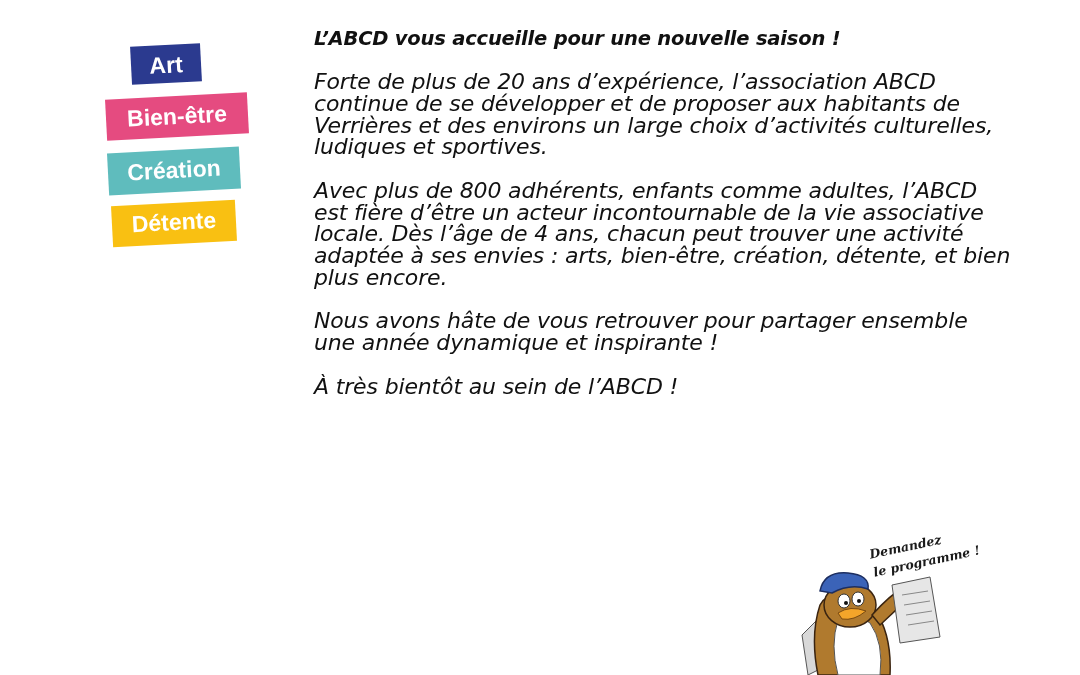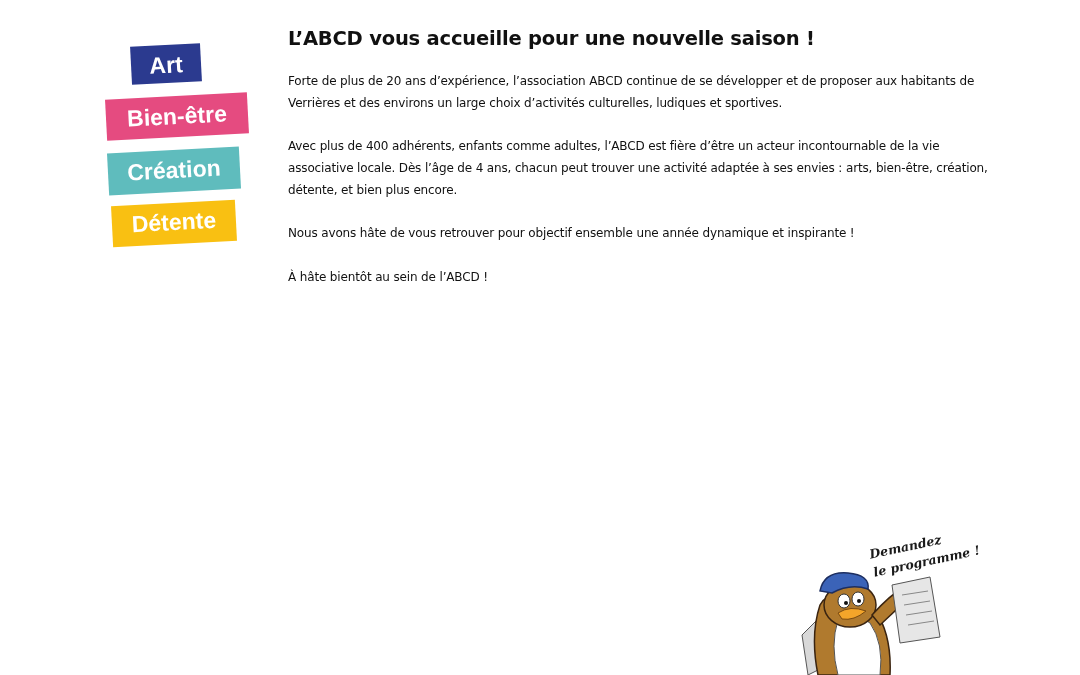--- a/index.html
+++ b/index.html
@@ -11,23 +11,23 @@
     .tag {
       position: absolute; color: #fff; font-family: "Liberation Sans", sans-serif; font-weight: bold;
       font-size: 23px; line-height: 1; text-align: center; padding: 7px 10px 6px 10px;
       transform: rotate(-3deg); transform-origin: center; white-space: nowrap; box-sizing: border-box;
     }
     .tag-art { left: 31px; top: 5px; width: 70px; height: 38px; background: #2b3a8f; padding-top: 9px; }
     .tag-bien { left: 6px; top: 56px; width: 142px; height: 41px; background: #e54b80; padding-top: 9px; }
     .tag-crea { left: 8px; top: 110px; width: 132px; height: 42px; background: #5fbcbd; padding-top: 9px; }
     .tag-dete { left: 12px; top: 163px; width: 124px; height: 41px; background: #f9c012; padding-top: 8px; }
 
-    .content { position: absolute; left: 288px; top: 26px; width: 700px; }
+    .content { position: absolute; left: 314px; top: 26px; width: 700px; font-style: italic; }
     .title { font-size: 19.5px; font-weight: bold; margin: 0 0 19px 0; line-height: 26px; letter-spacing: -0.2px; }
-    .para { font-size: 12px; line-height: 21.8px; margin: 0 0 21.6px 0; letter-spacing: -0.15px; }
+    .para { font-size: 22px; line-height: 21.8px; margin: 0 0 21.6px 0; letter-spacing: -0.15px; }
 
     .mascot { position: absolute; left: 780px; top: 525px; width: 220px; height: 150px; }
     .mascot-text {
       position: absolute; font-family: "DejaVu Serif", serif; font-style: italic; font-weight: bold;
       font-size: 12.5px; color: #1a1a1a; transform: rotate(-12deg); transform-origin: left top; line-height: 15px;
     }
     .mt1 { left: 88px; top: 22px; }
     .mt2 { left: 92px; top: 40px; }
   </style>
 </head>
@@ -36,23 +36,23 @@
 <div class="labels">
   <div class="tag tag-art">Art</div>
   <div class="tag tag-bien">Bien-être</div>
   <div class="tag tag-crea">Création</div>
   <div class="tag tag-dete">Détente</div>
 </div>
 
 <div class="content">
   <h1 class="title">L’ABCD vous accueille pour une nouvelle saison !</h1>
   <p class="para">Forte de plus de 20 ans d’expérience, l’association ABCD continue de se développer et de proposer aux habitants de Verrières et des environs un large choix d’activités culturelles, ludiques et sportives.</p>
-  <p class="para">Avec plus de 400 adhérents, enfants comme adultes, l’ABCD est fière d’être un acteur incontournable de la vie associative locale. Dès l’âge de 4 ans, chacun peut trouver une activité adaptée à ses envies : arts, bien-être, création, détente, et bien plus encore.</p>
-  <p class="para">Nous avons hâte de vous retrouver pour objectif ensemble une année dynamique et inspirante !</p>
-  <p class="para">À hâte bientôt au sein de l’ABCD !</p>
+  <p class="para">Avec plus de 800 adhérents, enfants comme adultes, l’ABCD est fière d’être un acteur incontournable de la vie associative locale. Dès l’âge de 4 ans, chacun peut trouver une activité adaptée à ses envies : arts, bien-être, création, détente, et bien plus encore.</p>
+  <p class="para">Nous avons hâte de vous retrouver pour partager ensemble une année dynamique et inspirante !</p>
+  <p class="para">À très bientôt au sein de l’ABCD !</p>
 </div>
 
 <div class="mascot">
   <svg width="220" height="150" viewBox="0 0 220 150">
 
     <path d="M22 110 L40 92 L48 140 L28 150 Z" fill="#d8d8d8" stroke="#555" stroke-width="1"></path>
 
     <path d="M40 80 Q30 110 38 150 L110 150 Q112 110 95 85 Q80 65 60 68 Q45 70 40 80 Z" fill="#b07a2e" stroke="#3a2410" stroke-width="1.5"></path>
 
     <path d="M58 95 Q50 120 58 150 L100 150 Q104 118 90 98 Q75 86 58 95 Z" fill="#ffffff" stroke="#555" stroke-width="1"></path>

